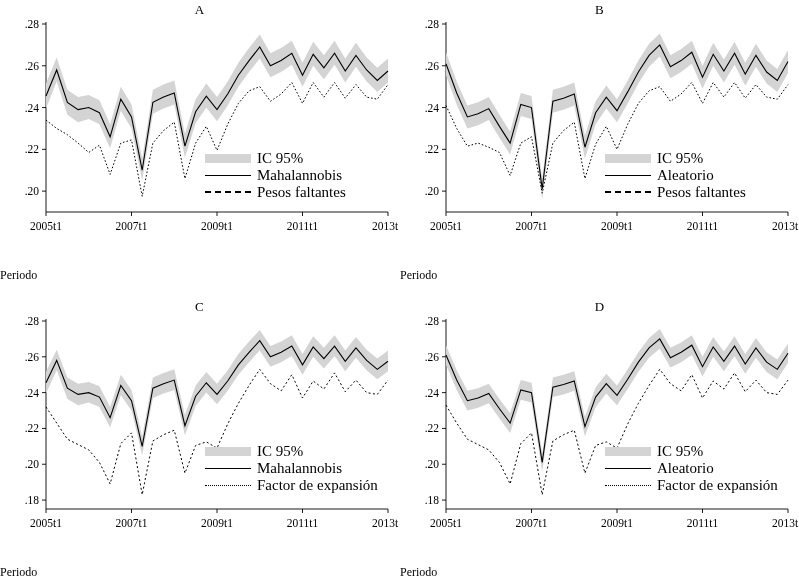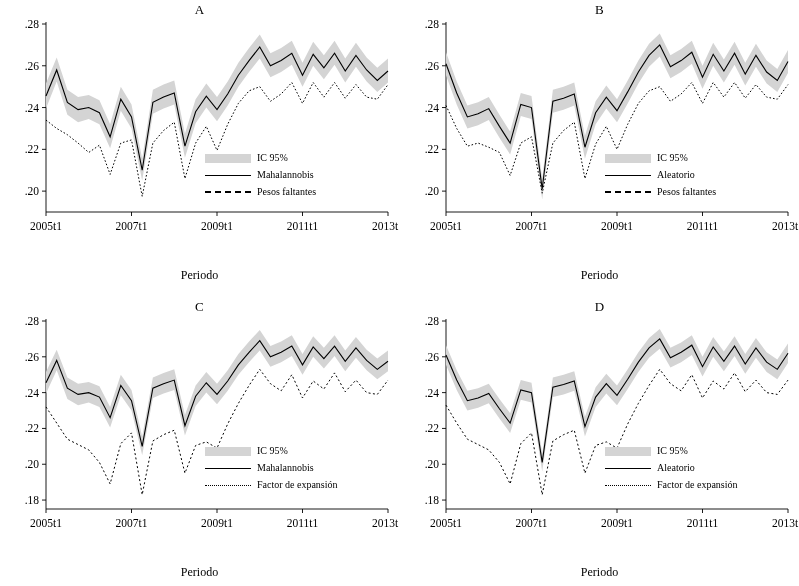--- a/index.html
+++ b/index.html
@@ -40,26 +40,26 @@
     width: 399px;
     height: 240px;
   }
   .plot-svg {
     display: block;
   }
   .xlabel {
     position: absolute;
     left: 0;
     width: 100%;
-    text-align: center;
+    text-align: left;
     font-size: 12px;
   }
   .legend-box {
     position: absolute;
-    font-size: 10px;
+    font-size: 15px;
     line-height: 1.45;
   }
   .legend-row {
     display: flex;
     align-items: center;
     height: 17px;
   }
   .legend-key {
     width: 46px;
     height: 13px;

